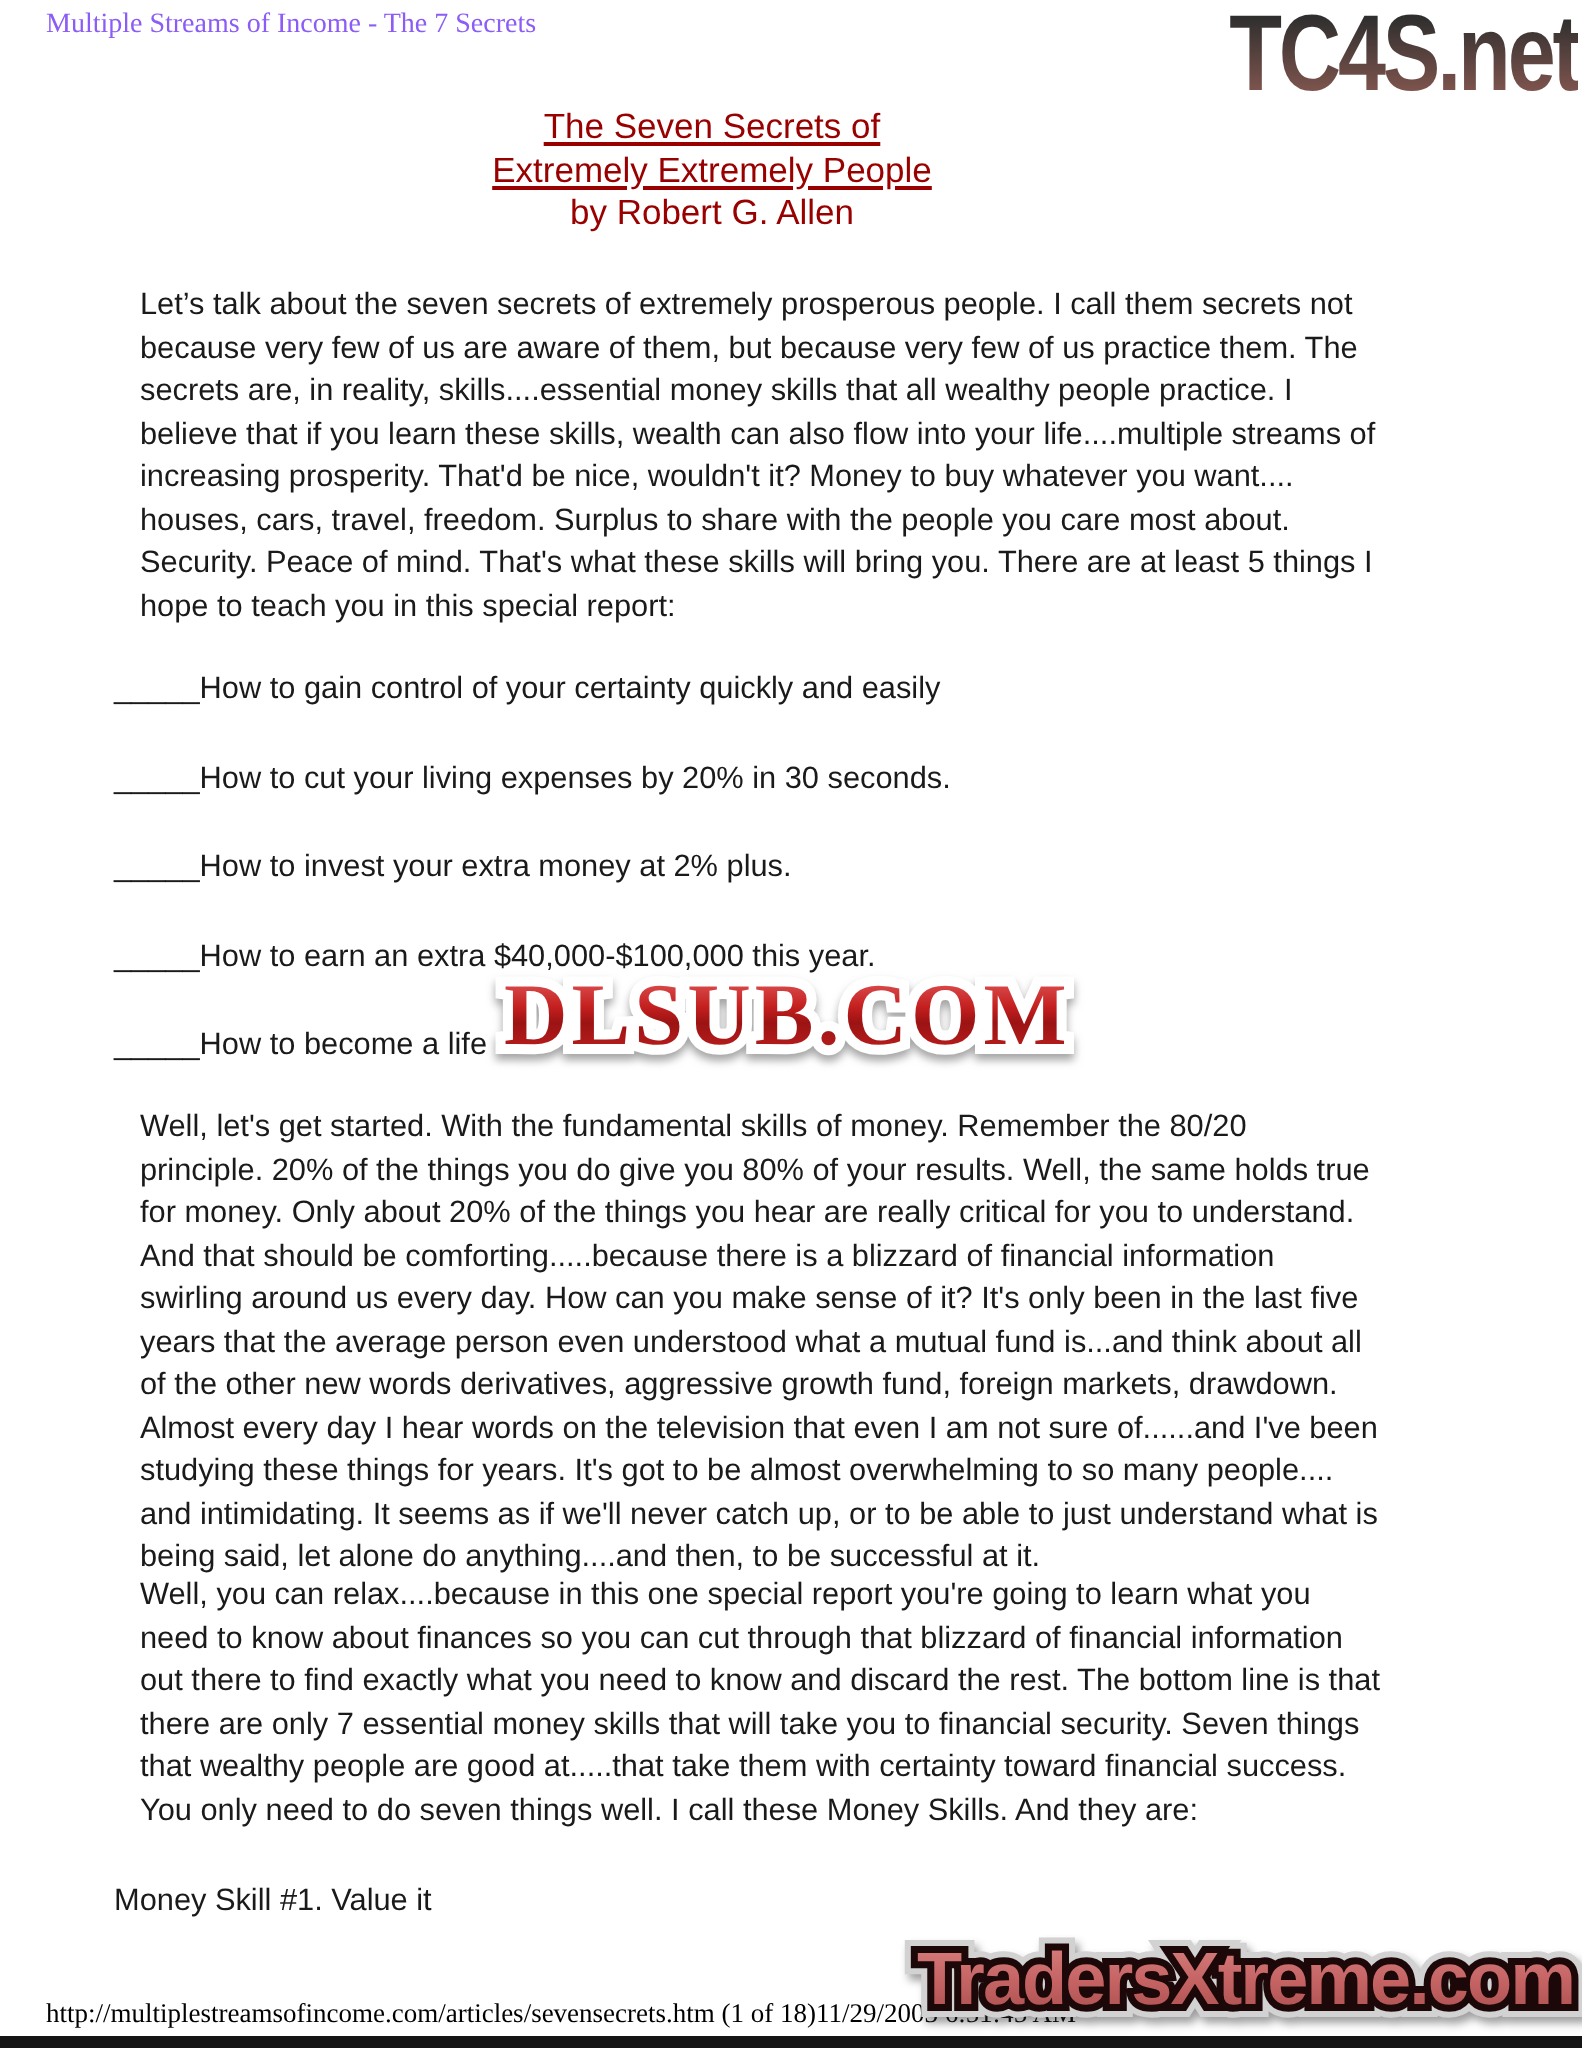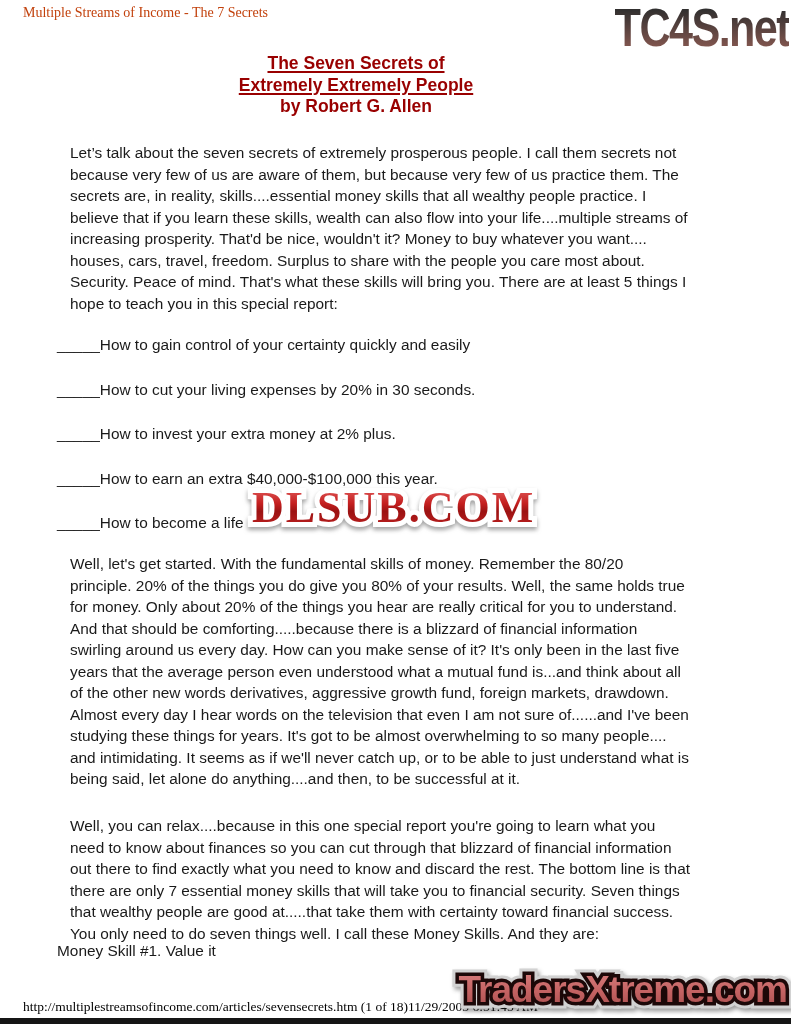--- a/index.html
+++ b/index.html
@@ -4,44 +4,44 @@
 <style>
   html,body { margin:0; padding:0; background:#ffffff; }
   .page {
     position:relative; width:791px; height:1024px;
     background:#ffffff; overflow:hidden;
     font-family:"Liberation Sans", sans-serif;
     color:var(--body-text, #1a1a1a);
   }
   .print-header {
     position:absolute; top:5px; left:23px;
-    font-family:"Liberation Serif", serif; font-size:14px; color:#c2410c;
+    font-family:"Liberation Serif", serif; font-size:14px; color:#8b5cf6;
   }
   
   .tc4s {
     position:absolute; top:0; right:2px;
     font-size:54px; font-weight:bold; letter-spacing:-2px; line-height:1;
     transform:scaleX(0.80); transform-origin:top right;
     background:linear-gradient(180deg, var(--tc4s-top,#2e2e2e) 15%, var(--tc4s-bottom,#8a5a52) 95%);
     -webkit-background-clip:text; background-clip:text;
     color:transparent; -webkit-text-fill-color:transparent;
     white-space:nowrap;
   }
   .title-block {
     position:absolute; top:53px; left:0; width:712px; text-align:center;
-    color:var(--title-red,#990000); font-weight:bold; font-size:17.5px; line-height:21.5px;
+    color:var(--title-red,#990000); font-weight:normal; font-size:17.5px; line-height:21.5px;
   }
   .title-underlined { text-decoration:underline; text-decoration-thickness:2px; text-underline-offset:2px; }
   .body-text {
     position:absolute; left:57px; width:700px;
     font-size:15.4px; line-height:21.5px; white-space:pre;margin-left:13px;
   }
   .para1 { top:142px; }
   .para2 { top:553px; }
-  .para3 { top:815px; }
+  .para3 { top:787px; }
   .teaser-list { position:absolute; left:57px; top:334px; font-size:15.4px; }
   .teaser-list .list-item { line-height:21.5px; margin-bottom:23px; white-space:pre; }
   .money-skill {
     position:absolute; left:57px; top:940px; width:582px; 
     font-size:15.4px; line-height:21.5px;
   }
   
   .dlsub {
     position:absolute; left:252px; top:483px; z-index:5;
     font-family:"Liberation Serif", serif; font-weight:bold;

